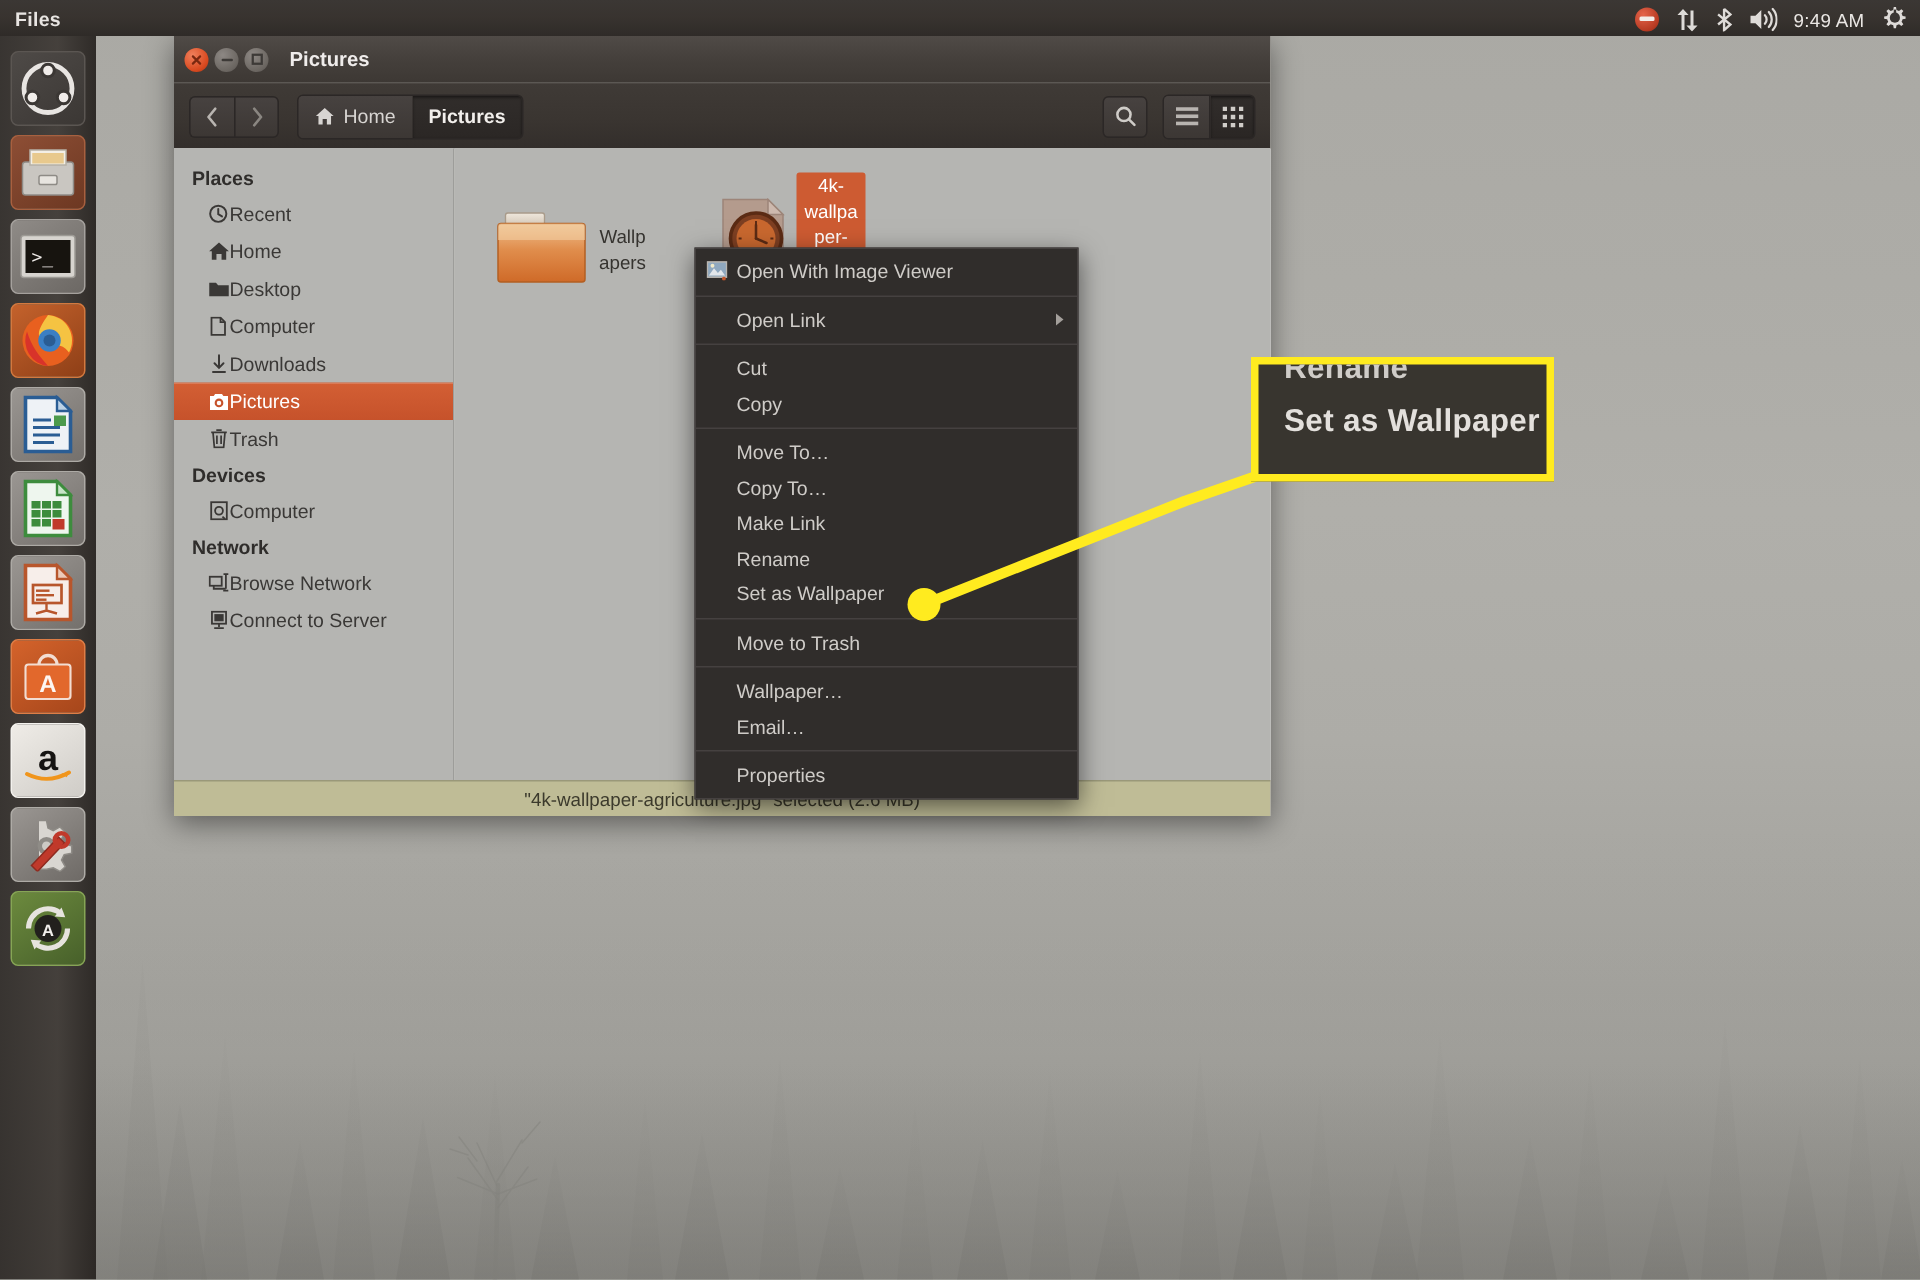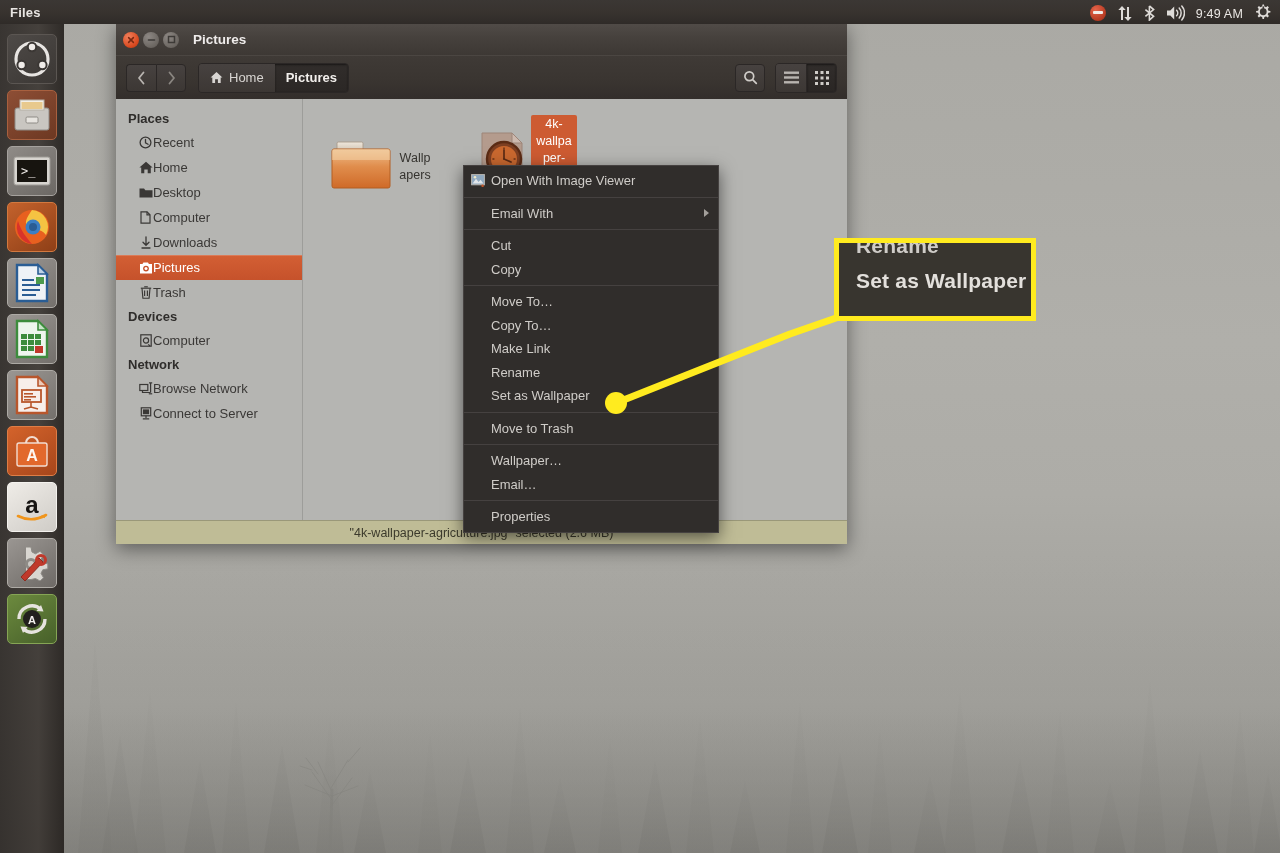--- a/index.html
+++ b/index.html
@@ -829,21 +829,21 @@
           <path d="M1.6 9.6 L5 4.8 L7.6 8 L9.6 5.8 L12.4 9.6 Z" fill="#e2e6ea"></path>
           <circle cx="4" cy="3.2" r="1.3" fill="#f0e9c8"></circle>
           <circle cx="11.6" cy="11.8" r="1.3" fill="#c0562b"></circle>
         </svg>
       </span>
       <span>Open With Image Viewer</span>
     </div>
     <div class="ctx-sep"></div>
 
     <div class="ctx-item">
-      <span>Email With</span>
+      <span>Open Link</span>
       <span class="submenu-arrow"></span>
     </div>
     <div class="ctx-sep"></div>
 
     <div class="ctx-item">
       <span>Cut</span>
     </div>
     <div class="ctx-item">
       <span>Copy</span>
     </div>

